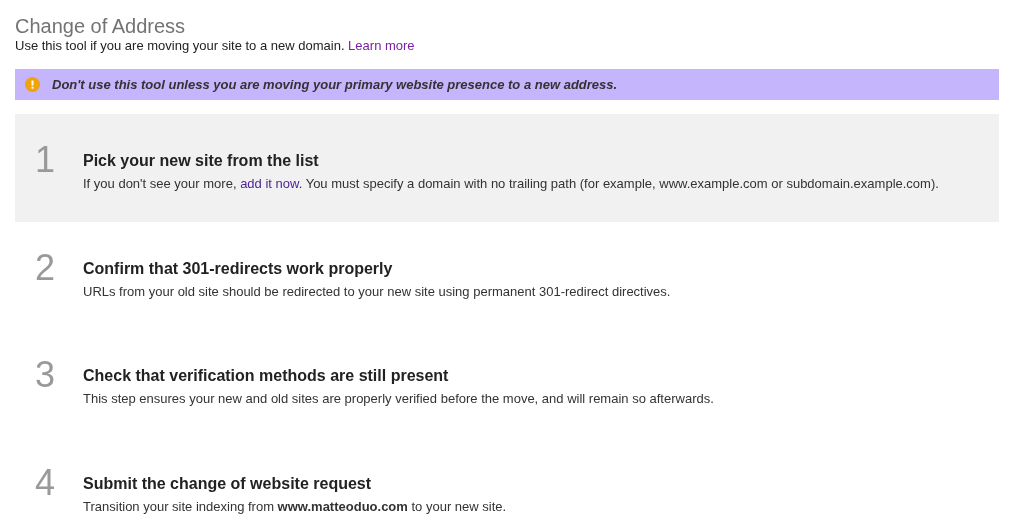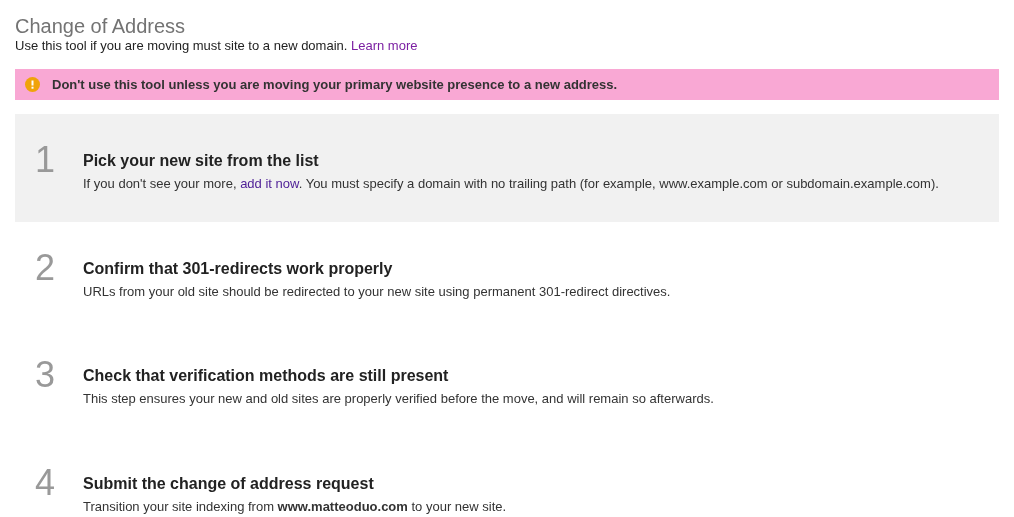--- a/index.html
+++ b/index.html
@@ -20,26 +20,27 @@
       font-size: 13px;
       color: #222;
       margin-bottom: 16px;
     }
     .learn-more-link {
       color: #7b1fa2;
       text-decoration: none;
       text-align: right;
     }
     .warning-banner {
-      background: #f9a8d4;
+      background: #c4b5fd;
       padding: 8px 10px;
       display: flex;
       align-items: center;
       gap: 12px;
       margin-bottom: 14px;
+      font-style: italic;
     }
     .warning-icon {
       display: inline-flex;
       justify-content: center;
       align-items: center;
     }
     .warning-text {
       font-size: 13px;
       font-weight: bold;
       color: #333;
@@ -83,21 +84,21 @@
     .domain-bold {
       font-weight: bold;
     }
   </style>
 </head>
 <body>
 
 <h1 class="page-title">Change of Address</h1>
 
 <p class="intro">
-  <span>Use this tool if you are moving must site to a new domain. </span><a href="#" class="learn-more-link">Learn more</a>
+  <span>Use this tool if you are moving your site to a new domain. </span><a href="#" class="learn-more-link">Learn more</a>
 </p>
 
 <div class="warning-banner">
   <span class="warning-icon">
     <svg width="15" height="15" viewBox="0 0 15 15">
       <circle cx="7.5" cy="7.5" r="7.5" fill="#f0a30a"></circle>
       <rect x="6.5" y="3.5" width="2" height="5" fill="#fff"></rect>
       <rect x="6.5" y="9.7" width="2" height="2" fill="#fff"></rect>
     </svg>
   </span>
@@ -126,18 +127,18 @@
   <div class="step-number">3</div>
   <div class="step-content">
     <div class="step-title">Check that verification methods are still present</div>
     <div class="step-desc">This step ensures your new and old sites are properly verified before the move, and will remain so afterwards.</div>
   </div>
 </div>
 
 <div class="step">
   <div class="step-number">4</div>
   <div class="step-content">
-    <div class="step-title">Submit the change of address request</div>
+    <div class="step-title">Submit the change of website request</div>
     <div class="step-desc">
       <span>Transition your site indexing from </span><span class="domain-bold">www.matteoduo.com</span><span> to your new site.</span>
     </div>
   </div>
 </div>
 
 </body></html>

